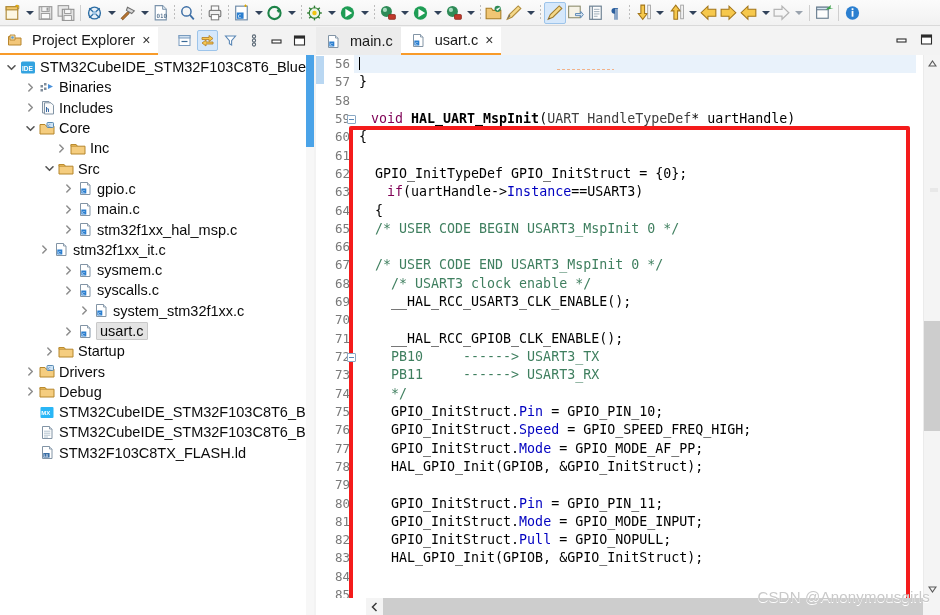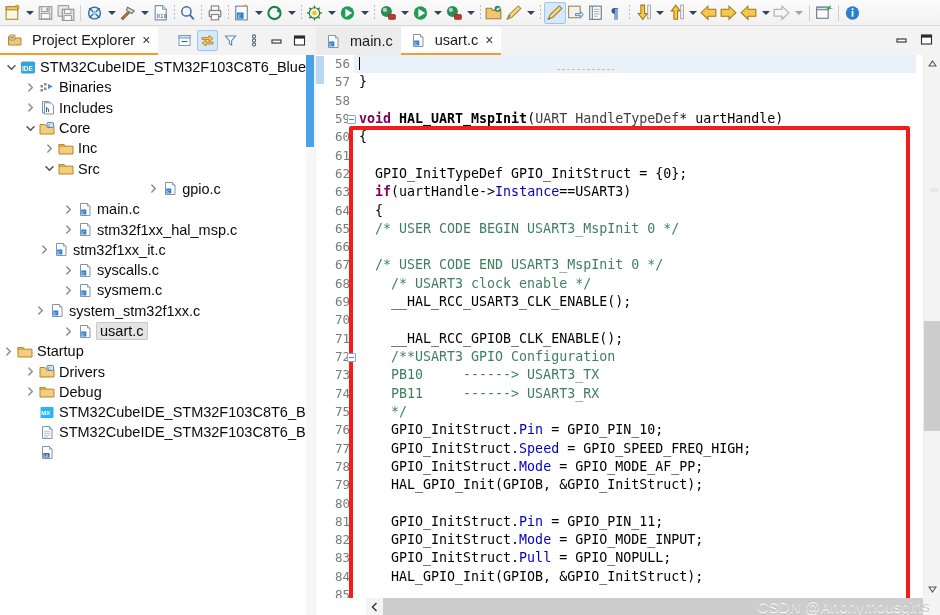--- a/index.html
+++ b/index.html
@@ -209,21 +209,21 @@
   }
   .cline {
     height: 18.32px; line-height: 18.32px;
     font-family: "DejaVu Sans Mono", monospace;
     font-size: 13.3px;
     color: #000000;
     white-space: pre;
     padding-left: 5px;
   }
   .cline.cur { background: #e9f2fb; }
-  .kw      { color: #7f0055; font-weight: bold; }
+  .kw      { color: #7f0055; font-weight: normal; margin-left: 12px; }
   .fn      { color: #000000; font-weight: bold; }
   .type    { color: #404040; }
   .cmt     { color: #3f7f5f; }
   .fld     { color: #0000c0; }
   .caret {
     display: inline-block; width: 1px; height: 13px;
     background: #000; vertical-align: -2px;
   }
   .fold-sign {
     position:absolute; left: 31px; width: 9px; height: 9px;
@@ -287,21 +287,21 @@
     position: absolute; left: 67px; top: 0;
     width: 540px; height: 17px;
     background: #cdcdcd;
   }
   .ed-hs-padleft {
     position:absolute; left:0; top:0; width:50px; height:17px; background:#ffffff;
   }
 
   
   .watermark {
-    position: absolute; right: 10px; bottom: 0;
+    position: absolute; right: 10px; bottom: 10px;
     font-size: 15px;
     color: #c9c9c9;
     font-family: "Liberation Sans", sans-serif;
     letter-spacing: 0.2px;
     text-shadow: 0 1px 0 #ffffff;
     white-space: nowrap;
   }
 </style>
 </head>
 <body>
@@ -648,21 +648,21 @@
           </span>
           <span class="rowicon">
             <svg width="16" height="15" viewBox="0 0 16 15">
               <path d="M1 3.5 L6 3.5 L7.3 5.2 L15 5.2 L15 13 L1 13 Z" fill="#f5cd7f" stroke="#b5862c" stroke-width="1"></path>
               <rect x="8" y="1.5" width="6.5" height="5" rx="0.8" fill="#cfe4f5" stroke="#4a7faa" stroke-width="0.9"></rect>
               <text x="9" y="5.8" font-family="monospace" font-size="4.5" fill="#2b5f9e">c</text>
             </svg>
           </span>
           <span class="rowlabel">Core</span>
         </div>
-        <div class="row" style="padding-left: 41px;">
+        <div class="row" style="padding-left: 41px; margin-left: 12px;">
           <span class="twisty">
             <svg width="11" height="11" viewBox="0 0 11 11">
               <path d="M3.8 2 L7.3 5.5 L3.8 9" fill="none" stroke="#8d8d8d" stroke-width="1.5" stroke-linecap="round" stroke-linejoin="round"></path>
             </svg>
           </span>
           <span class="rowicon">
             <svg width="16" height="15" viewBox="0 0 16 15">
               <path d="M1 3.5 L6 3.5 L7.3 5.2 L15 5.2 L15 13 L1 13 Z" fill="#f5cd7f" stroke="#b5862c" stroke-width="1"></path>
               <path d="M1 3.5 L6 3.5 L7.3 5.2 L1 5.2 Z" fill="#efc05f" stroke="#b5862c" stroke-width="0.8"></path>
             </svg>
@@ -676,21 +676,21 @@
             </svg>
           </span>
           <span class="rowicon">
             <svg width="16" height="15" viewBox="0 0 16 15">
               <path d="M1 3.5 L6 3.5 L7.3 5.2 L15 5.2 L15 13 L1 13 Z" fill="#f5cd7f" stroke="#b5862c" stroke-width="1"></path>
               <path d="M1 3.5 L6 3.5 L7.3 5.2 L1 5.2 Z" fill="#efc05f" stroke="#b5862c" stroke-width="0.8"></path>
             </svg>
           </span>
           <span class="rowlabel">Src</span>
         </div>
-        <div class="row" style="padding-left: 60px; justify-content: center;">
+        <div class="row" style="padding-left: 60px;">
           <span class="twisty">
             <svg width="11" height="11" viewBox="0 0 11 11">
               <path d="M3.8 2 L7.3 5.5 L3.8 9" fill="none" stroke="#8d8d8d" stroke-width="1.5" stroke-linecap="round" stroke-linejoin="round"></path>
             </svg>
           </span>
           <span class="rowicon">
             <svg width="16" height="15" viewBox="0 0 16 15">
               <path d="M3.5 1.5 L10.5 1.5 L13 4 L13 13.5 L3.5 13.5 Z" fill="#fff" stroke="#8294a5" stroke-width="1"></path>
               <path d="M10.5 1.5 L10.5 4 L13 4" fill="#e4ecf3" stroke="#8294a5" stroke-width="0.9"></path>
               <rect x="4.3" y="7.5" width="5" height="5" fill="#2b7fd0"></rect>
@@ -754,39 +754,39 @@
             </svg>
           </span>
           <span class="rowicon">
             <svg width="16" height="15" viewBox="0 0 16 15">
               <path d="M3.5 1.5 L10.5 1.5 L13 4 L13 13.5 L3.5 13.5 Z" fill="#fff" stroke="#8294a5" stroke-width="1"></path>
               <path d="M10.5 1.5 L10.5 4 L13 4" fill="#e4ecf3" stroke="#8294a5" stroke-width="0.9"></path>
               <rect x="4.3" y="7.5" width="5" height="5" fill="#2b7fd0"></rect>
               <text x="5.1" y="11.8" font-family="monospace" font-size="5" fill="#fff">c</text>
             </svg>
           </span>
-          <span class="rowlabel">syscalls.c</span>
+          <span class="rowlabel">sysmem.c</span>
         </div>
         <div class="row" style="padding-left: 60px;">
           <span class="twisty">
             <svg width="11" height="11" viewBox="0 0 11 11">
               <path d="M3.8 2 L7.3 5.5 L3.8 9" fill="none" stroke="#8d8d8d" stroke-width="1.5" stroke-linecap="round" stroke-linejoin="round"></path>
             </svg>
           </span>
           <span class="rowicon">
             <svg width="16" height="15" viewBox="0 0 16 15">
               <path d="M3.5 1.5 L10.5 1.5 L13 4 L13 13.5 L3.5 13.5 Z" fill="#fff" stroke="#8294a5" stroke-width="1"></path>
               <path d="M10.5 1.5 L10.5 4 L13 4" fill="#e4ecf3" stroke="#8294a5" stroke-width="0.9"></path>
               <rect x="4.3" y="7.5" width="5" height="5" fill="#2b7fd0"></rect>
               <text x="5.1" y="11.8" font-family="monospace" font-size="5" fill="#fff">c</text>
             </svg>
           </span>
-          <span class="rowlabel">sysmem.c</span>
-        </div>
-        <div class="row" style="padding-left: 32px;">
+          <span class="rowlabel">syscalls.c</span>
+        </div>
+        <div class="row" style="padding-left: 76px;">
           <span class="twisty">
             <svg width="11" height="11" viewBox="0 0 11 11">
               <path d="M3.8 2 L7.3 5.5 L3.8 9" fill="none" stroke="#8d8d8d" stroke-width="1.5" stroke-linecap="round" stroke-linejoin="round"></path>
             </svg>
           </span>
           <span class="rowicon">
             <svg width="16" height="15" viewBox="0 0 16 15">
               <path d="M3.5 1.5 L10.5 1.5 L13 4 L13 13.5 L3.5 13.5 Z" fill="#fff" stroke="#8294a5" stroke-width="1"></path>
               <path d="M10.5 1.5 L10.5 4 L13 4" fill="#e4ecf3" stroke="#8294a5" stroke-width="0.9"></path>
               <rect x="4.3" y="7.5" width="5" height="5" fill="#2b7fd0"></rect>
@@ -804,21 +804,21 @@
           <span class="rowicon">
             <svg width="16" height="15" viewBox="0 0 16 15">
               <path d="M3.5 1.5 L10.5 1.5 L13 4 L13 13.5 L3.5 13.5 Z" fill="#fff" stroke="#8294a5" stroke-width="1"></path>
               <path d="M10.5 1.5 L10.5 4 L13 4" fill="#e4ecf3" stroke="#8294a5" stroke-width="0.9"></path>
               <rect x="4.3" y="7.5" width="5" height="5" fill="#2b7fd0"></rect>
               <text x="5.1" y="11.8" font-family="monospace" font-size="5" fill="#fff">c</text>
             </svg>
           </span>
           <span class="rowlabel sel">usart.c</span>
         </div>
-        <div class="row" style="">
+        <div class="row" style="padding-left: 41px;">
           <span class="twisty">
             <svg width="11" height="11" viewBox="0 0 11 11">
               <path d="M3.8 2 L7.3 5.5 L3.8 9" fill="none" stroke="#8d8d8d" stroke-width="1.5" stroke-linecap="round" stroke-linejoin="round"></path>
             </svg>
           </span>
           <span class="rowicon">
             <svg width="16" height="15" viewBox="0 0 16 15">
               <path d="M1 3.5 L6 3.5 L7.3 5.2 L15 5.2 L15 13 L1 13 Z" fill="#f5cd7f" stroke="#b5862c" stroke-width="1"></path>
               <path d="M1 3.5 L6 3.5 L7.3 5.2 L1 5.2 Z" fill="#efc05f" stroke="#b5862c" stroke-width="0.8"></path>
             </svg>
@@ -883,20 +883,21 @@
         <div class="row" style="padding-left: 22px;">
           <span class="twisty"></span>
           <span class="rowicon">
             <svg width="16" height="15" viewBox="0 0 16 15">
               <path d="M3.5 1.5 L10.5 1.5 L13 4 L13 13.5 L3.5 13.5 Z" fill="#fff" stroke="#8294a5" stroke-width="1"></path>
               <path d="M10.5 1.5 L10.5 4 L13 4" fill="#e4ecf3" stroke="#8294a5" stroke-width="0.9"></path>
               <rect x="4.3" y="8" width="6.3" height="4.6" fill="#3a6ea5"></rect>
               <text x="4.8" y="11.7" font-family="monospace" font-size="3.8" fill="#fff">LD</text>
             </svg>
           </span>
+          <span class="rowlabel">STM32F103C8TX_FLASH.ld</span>
         </div>
       </div>
     <div class="pe-divider"></div>
     <div class="pe-vscroll">
       <div class="pe-vthumb"></div>
     </div>
   </div>
 
   <div class="ed-panel">
     <div class="ed-tabbar" id="ed-tabbar">
@@ -984,21 +985,20 @@
           <div class="cline">  GPIO_InitTypeDef GPIO_InitStruct = {0};</div>
           <div class="cline">  <span class="kw">if</span>(uartHandle-&gt;<span class="fld">Instance</span>==USART3)</div>
           <div class="cline">  {</div>
           <div class="cline"><span class="cmt">  /* USER CODE BEGIN USART3_MspInit 0 */</span></div>
           <div class="cline">&nbsp;</div>
           <div class="cline"><span class="cmt">  /* USER CODE END USART3_MspInit 0 */</span></div>
           <div class="cline"><span class="cmt">    /* USART3 clock enable */</span></div>
           <div class="cline">    __HAL_RCC_USART3_CLK_ENABLE();</div>
           <div class="cline">&nbsp;</div>
           <div class="cline">    __HAL_RCC_GPIOB_CLK_ENABLE();</div>
-          <div class="cline"><span class="cmt">    /**USART3 GPIO Configuration</span></div>
           <div class="cline"><span class="cmt">    PB10     ------&gt; USART3_TX</span></div>
           <div class="cline"><span class="cmt">    PB11     ------&gt; USART3_RX</span></div>
           <div class="cline"><span class="cmt">    */</span></div>
           <div class="cline">    GPIO_InitStruct.<span class="fld">Pin</span> = GPIO_PIN_10;</div>
           <div class="cline">    GPIO_InitStruct.<span class="fld">Speed</span> = GPIO_SPEED_FREQ_HIGH;</div>
           <div class="cline">    GPIO_InitStruct.<span class="fld">Mode</span> = GPIO_MODE_AF_PP;</div>
           <div class="cline">    HAL_GPIO_Init(GPIOB, &amp;GPIO_InitStruct);</div>
           <div class="cline">&nbsp;</div>
           <div class="cline">    GPIO_InitStruct.<span class="fld">Pin</span> = GPIO_PIN_11;</div>
           <div class="cline">    GPIO_InitStruct.<span class="fld">Mode</span> = GPIO_MODE_INPUT;</div>

